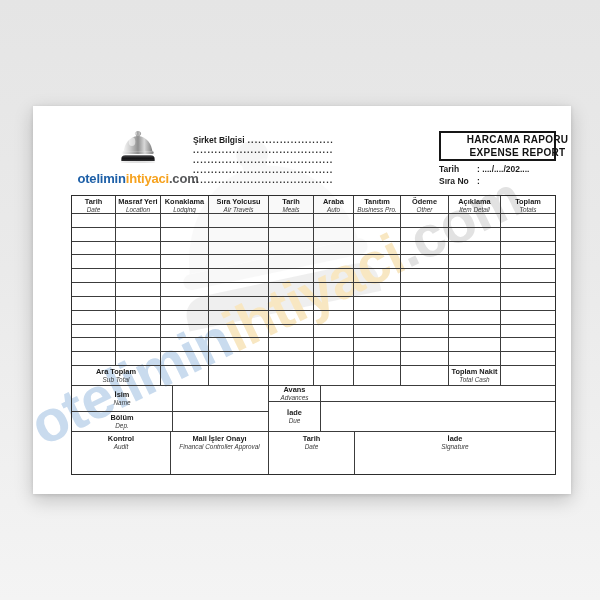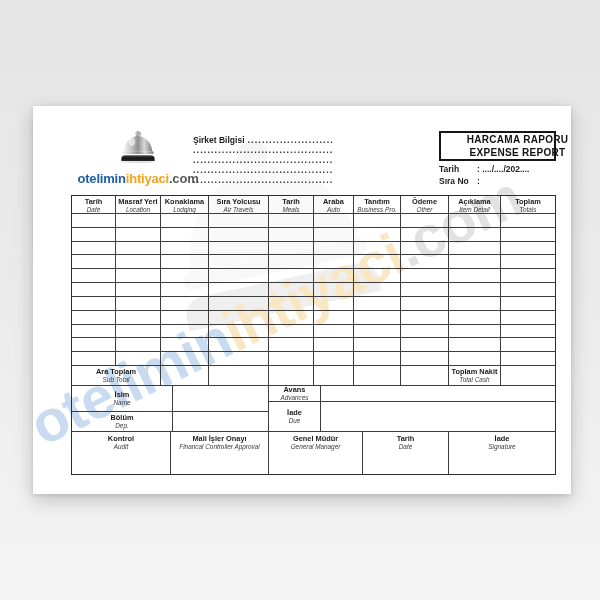--- a/index.html
+++ b/index.html
@@ -363,24 +363,20 @@
 
     <div class="tfoot">
       <div class="fcell f0">
           <span class="tr-lbl">Kontrol</span>
           <span class="en-lbl">Audit</span>
         </div>
       <div class="fcell f1">
           <span class="tr-lbl">Mali İşler Onayı</span>
           <span class="en-lbl">Financal Controller Approval</span>
         </div>
-      <div class="fcell f2">
-          <span class="tr-lbl">Genel Müdür</span>
-          <span class="en-lbl">General Manager</span>
-        </div>
       <div class="fcell f3">
           <span class="tr-lbl">Tarih</span>
           <span class="en-lbl">Date</span>
         </div>
       <div class="fcell">
           <span class="tr-lbl">İade</span>
           <span class="en-lbl">Signature</span>
         </div>
     </div>
   </div>

